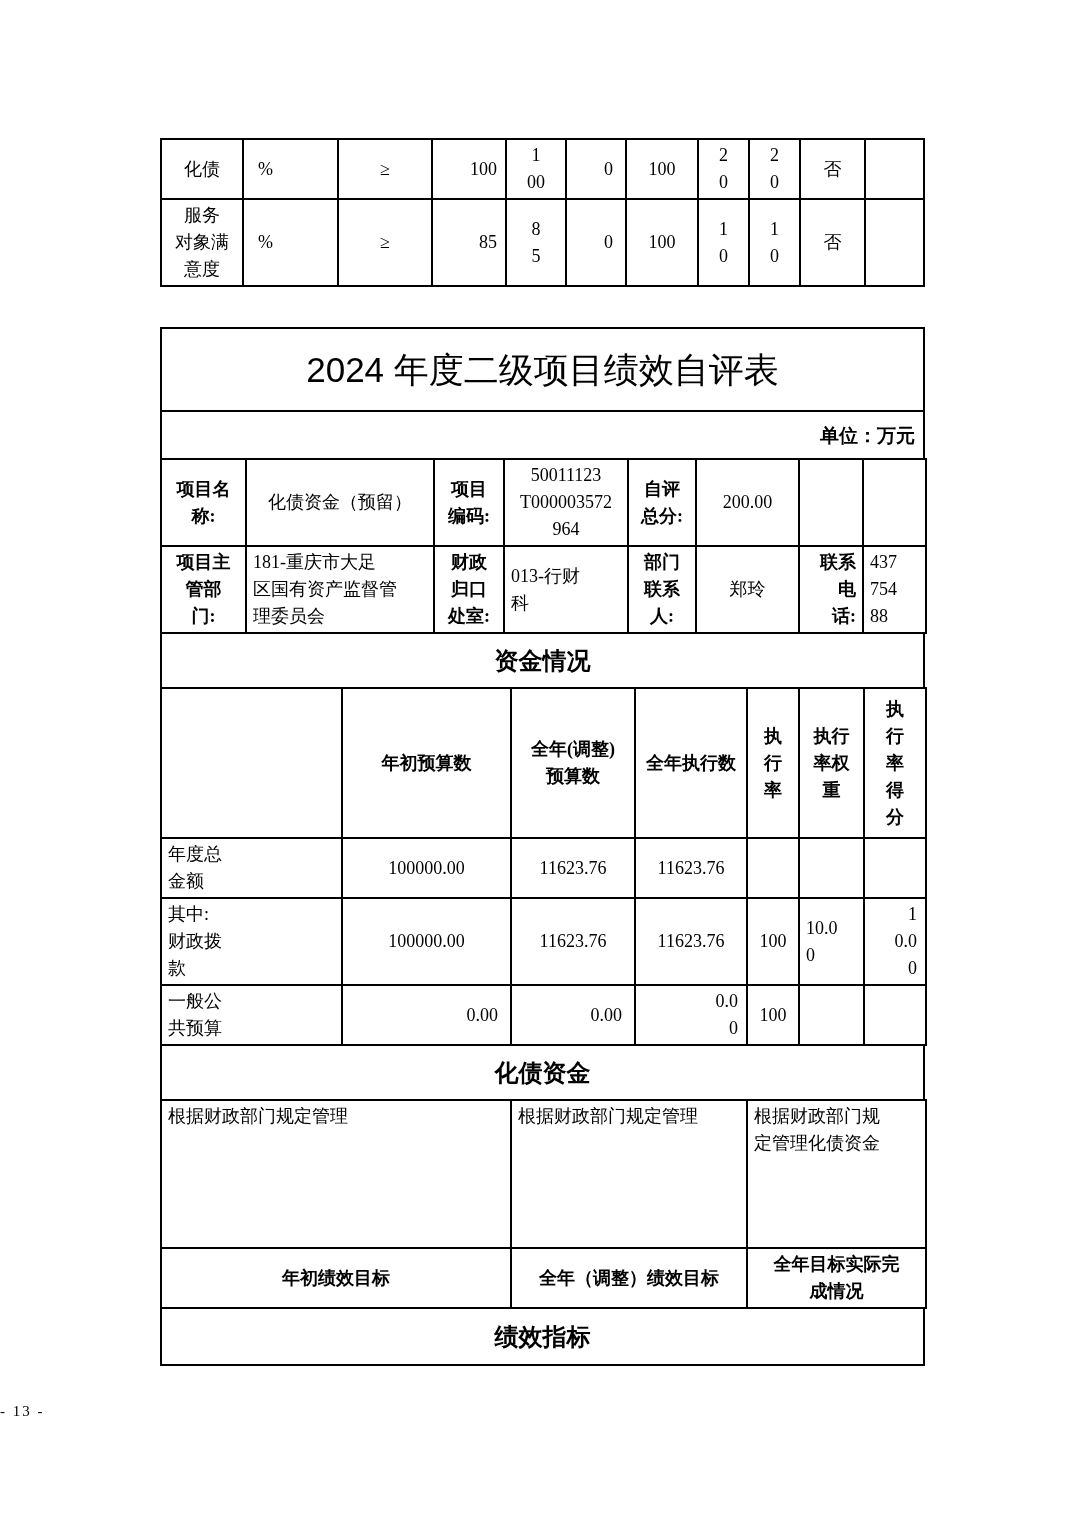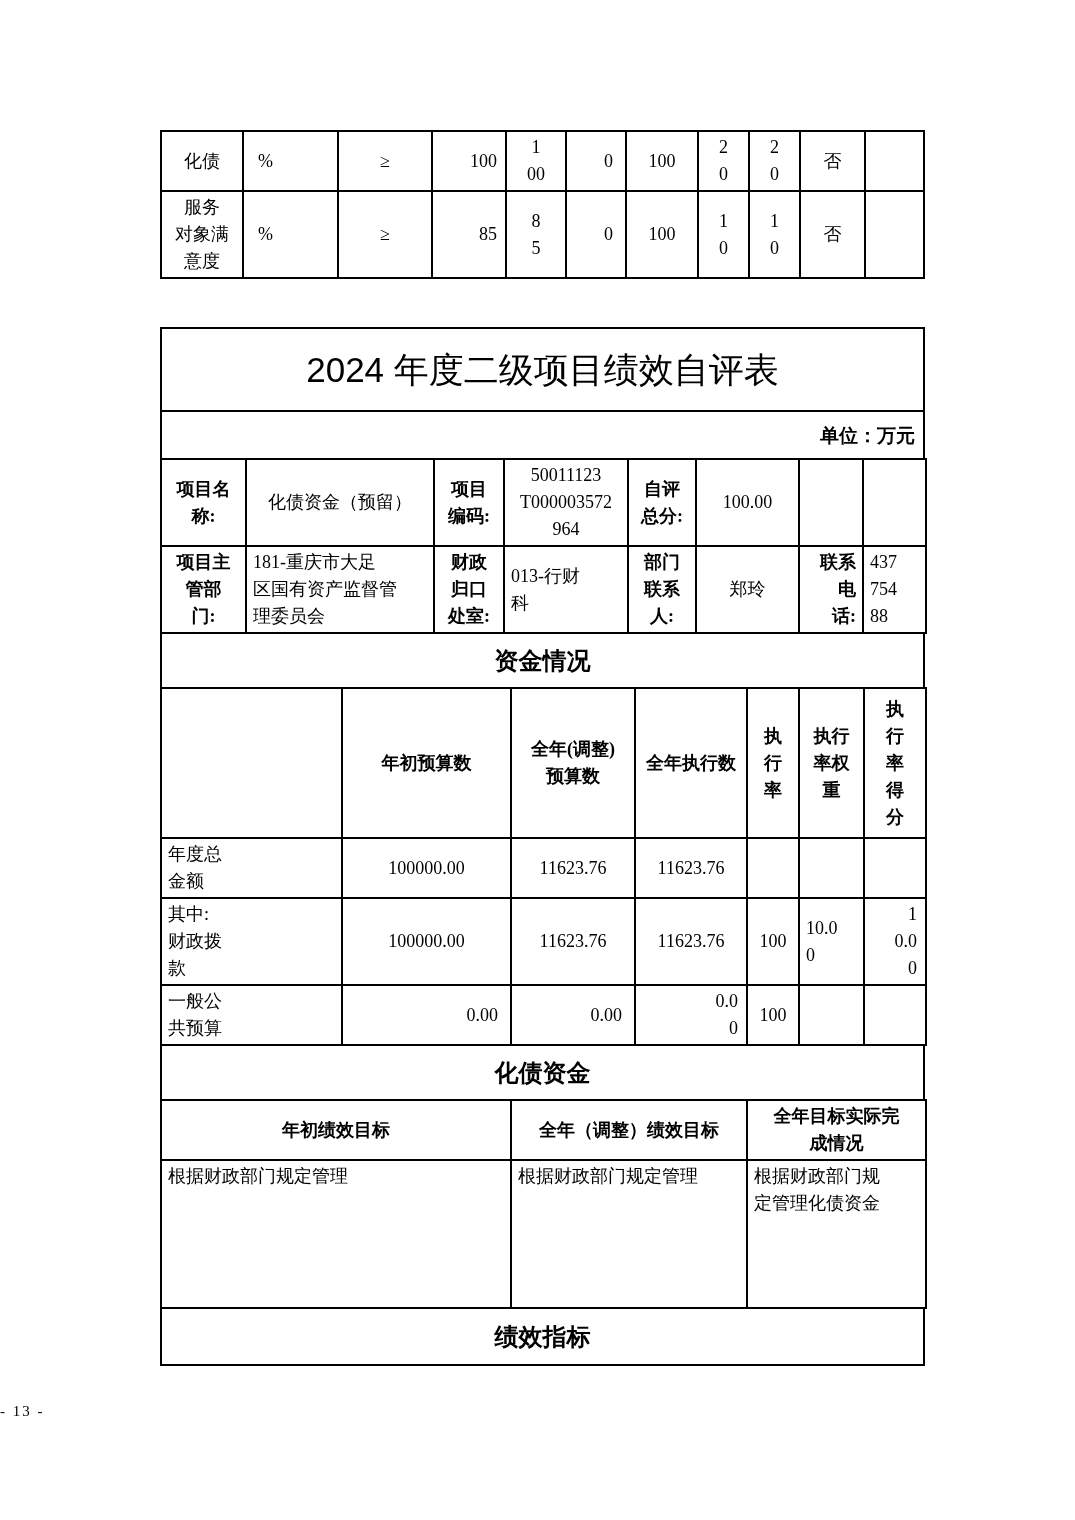--- a/index.html
+++ b/index.html
@@ -4,21 +4,21 @@
 <style>
   html,body{margin:0;padding:0;background:#e8e8e8;}
   .page{
     position:relative;
     width:1075px;height:1520px;
     background:#ffffff;
     font-family:"Liberation Serif","DejaVu Serif",serif;
     color:#000;
     overflow:hidden;
   }
-  table{border-collapse:collapse;table-layout:fixed;}
+  table{border-collapse:collapse;table-layout:fixed;margin-top:8px;}
   td{
     border:2px solid #000;
     padding:2px 6px;
     font-size:18px;
     line-height:27px;
     vertical-align:middle;
     white-space:pre-line;
     overflow:hidden;
     word-break:break-all;
   }
@@ -148,21 +148,21 @@
         <td class="lab tc">项目名
 称:</td>
         <td class="tc">化债资金（预留）</td>
         <td class="lab tc">项目
 编码:</td>
         <td class="tc">50011123
 T000003572
 964</td>
         <td class="lab tc">自评
 总分:</td>
-        <td class="tc">100.00</td>
+        <td class="tc">200.00</td>
         <td></td>
         <td></td>
       </tr>
       <tr style="height:86px">
         <td class="lab tc">项目主
 管部
 门:</td>
         <td class="tl">181-重庆市大足
 区国有资产监督管
 理委员会</td>
@@ -268,32 +268,32 @@
     </tbody>
       </table>
 
     <table>
       <colgroup>
         <col style="width:350px">
           <col style="width:236px">
           <col style="width:179px">
       </colgroup>
       <tbody>
-          <tr style="height:57px">
+          <tr style="height:148px">
+        <td class="tl vt">根据财政部门规定管理</td>
+        <td class="tl vt">根据财政部门规定管理</td>
+        <td class="tl vt">根据财政部门规
+定管理化债资金</td>
+      </tr>
+      <tr style="height:57px">
         <td class="lab tc">年初绩效目标</td>
         <td class="lab tc">全年（调整）绩效目标</td>
         <td class="lab tc">全年目标实际完
 成情况</td>
       </tr>
-      <tr style="height:148px">
-        <td class="tl vt">根据财政部门规定管理</td>
-        <td class="tl vt">根据财政部门规定管理</td>
-        <td class="tl vt">根据财政部门规
-定管理化债资金</td>
-      </tr>
     </tbody>
       </table>
 
     <table>
       <tbody>
           <tr style="height:57px">
         <td class="section-cell">绩效指标</td>
       </tr>
     </tbody>
       </table>

